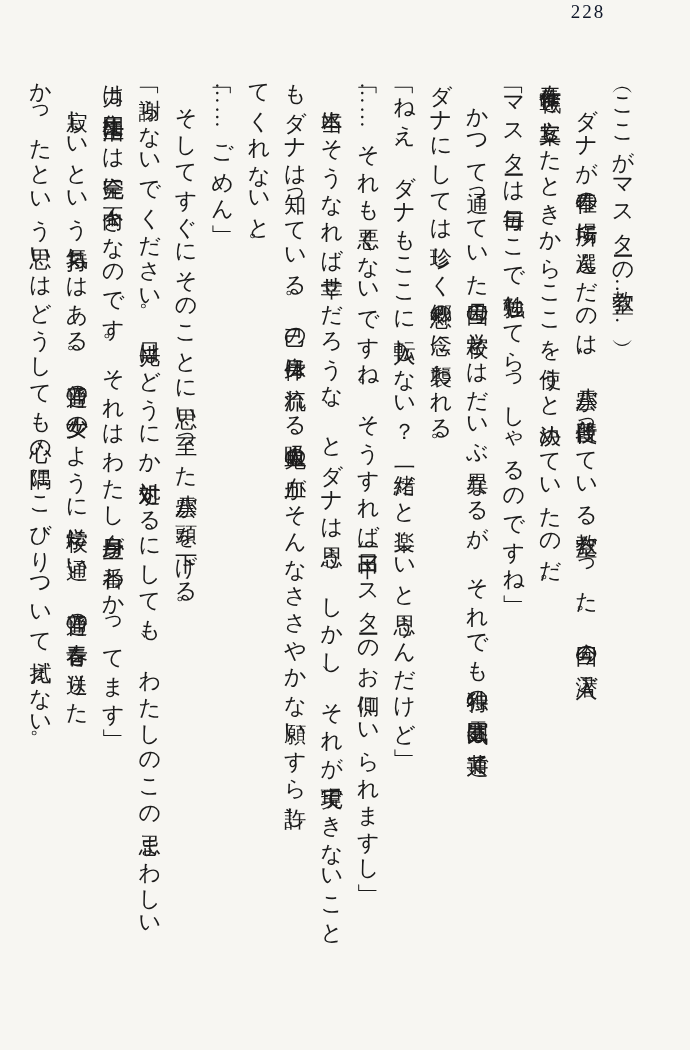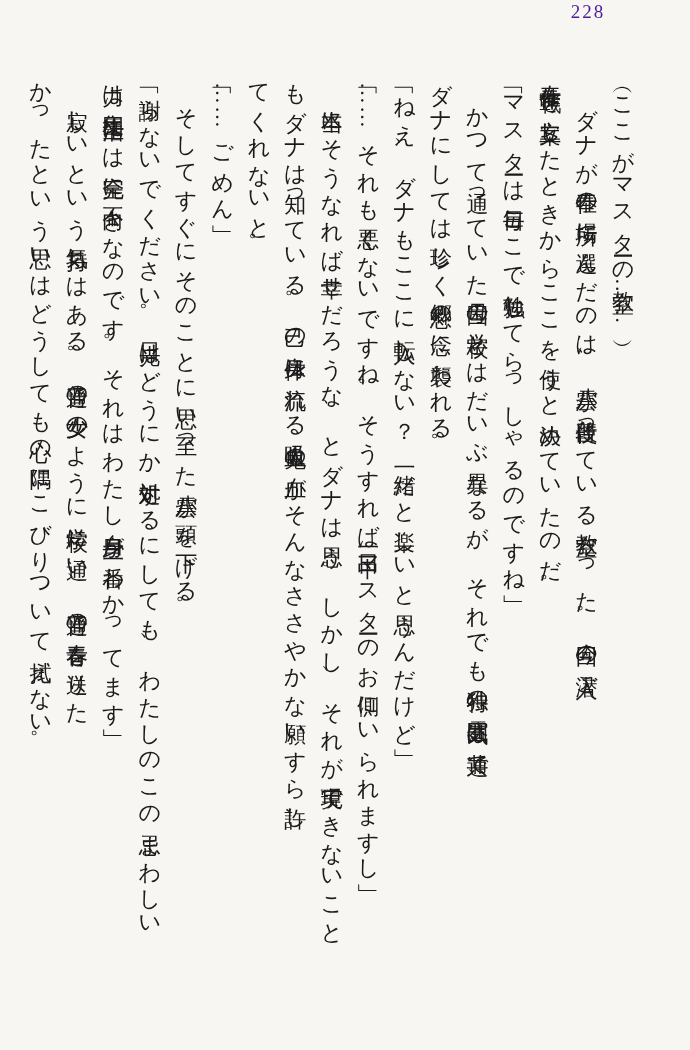--- a/index.html
+++ b/index.html
@@ -15,21 +15,21 @@
     font-family: "Liberation Serif", "DejaVu Serif", serif;
   }
   .page-number {
     position: absolute;
     top: 1px;
     left: 562px;
     width: 52px;
     text-align: center;
     font-size: 19px;
     letter-spacing: 2px;
-    color: #4c1d95;
+    color: #0f172a;
   }
   .text-area {
     position: absolute;
     top: 68px;
     right: 49px;
     height: 958px;
     writing-mode: vertical-rl;
     text-orientation: mixed;
     font-size: 22px;
     letter-spacing: 2px;

